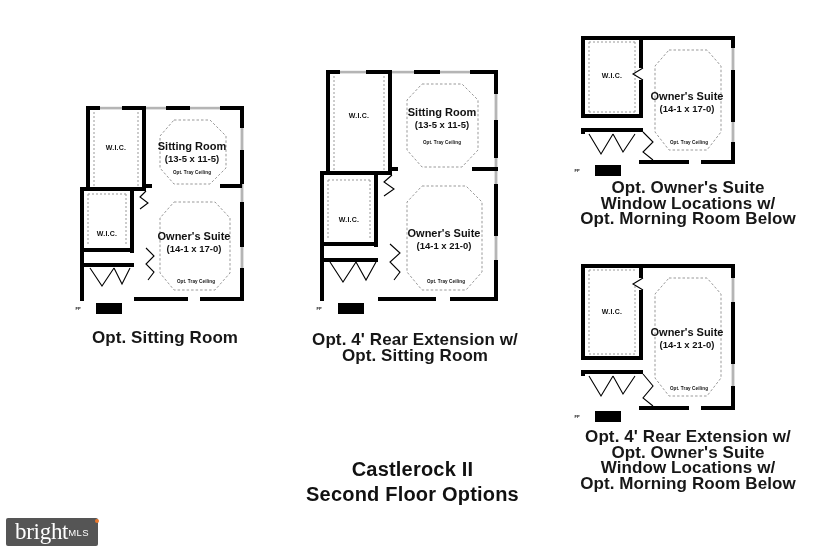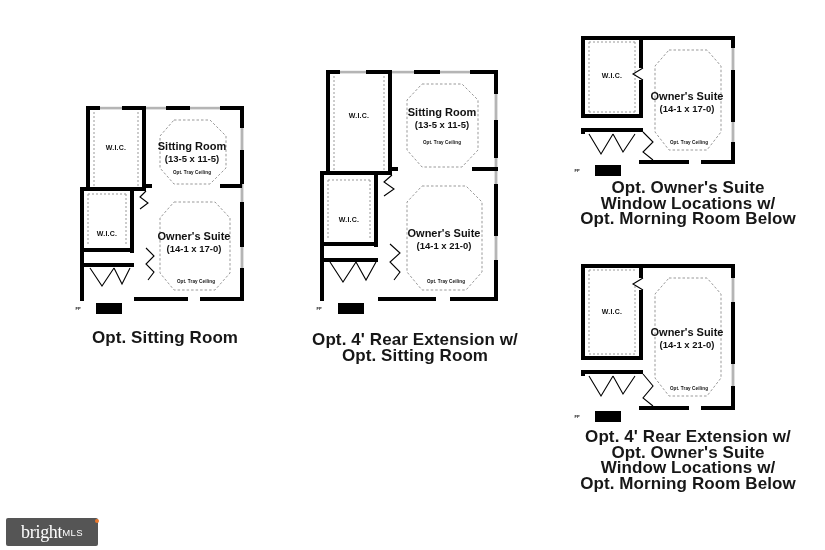--- a/index.html
+++ b/index.html
@@ -45,21 +45,21 @@
     width: 92px;
     height: 28px;
     background: #555555;
     border-radius: 2px;
     display: flex;
     align-items: center;
     justify-content: center;
   }
   .logo-bright {
     font-family: "Liberation Serif", serif;
-    font-size: 18px;
+    font-size: 23px;
     color: #ffffff;
     letter-spacing: -0.3px;
     position: relative;
   }
   .logo-dot {
     position: absolute;
     right: -1px;
     top: 1px;
     width: 4px;
     height: 4px;
@@ -360,19 +360,21 @@
 </div>
 
 <div class="caption" style="left:578px; top:429px; width:220px;">
   <div>Opt. 4' Rear Extension w/</div>
   <div>Opt. Owner's Suite</div>
   <div>Window Locations w/</div>
   <div>Opt. Morning Room Below</div>
 </div>
 
 <div class="title-block" style="left:285px; top:457px; width:255px;">
+  <div>Castlerock II</div>
+  <div>Second Floor Options</div>
 </div>
 
 <div class="logo">
   <span class="logo-bright">bright</span>
   <span class="logo-dot"></span>
   <span class="logo-mls">MLS</span>
 </div>
 
 </body></html>

